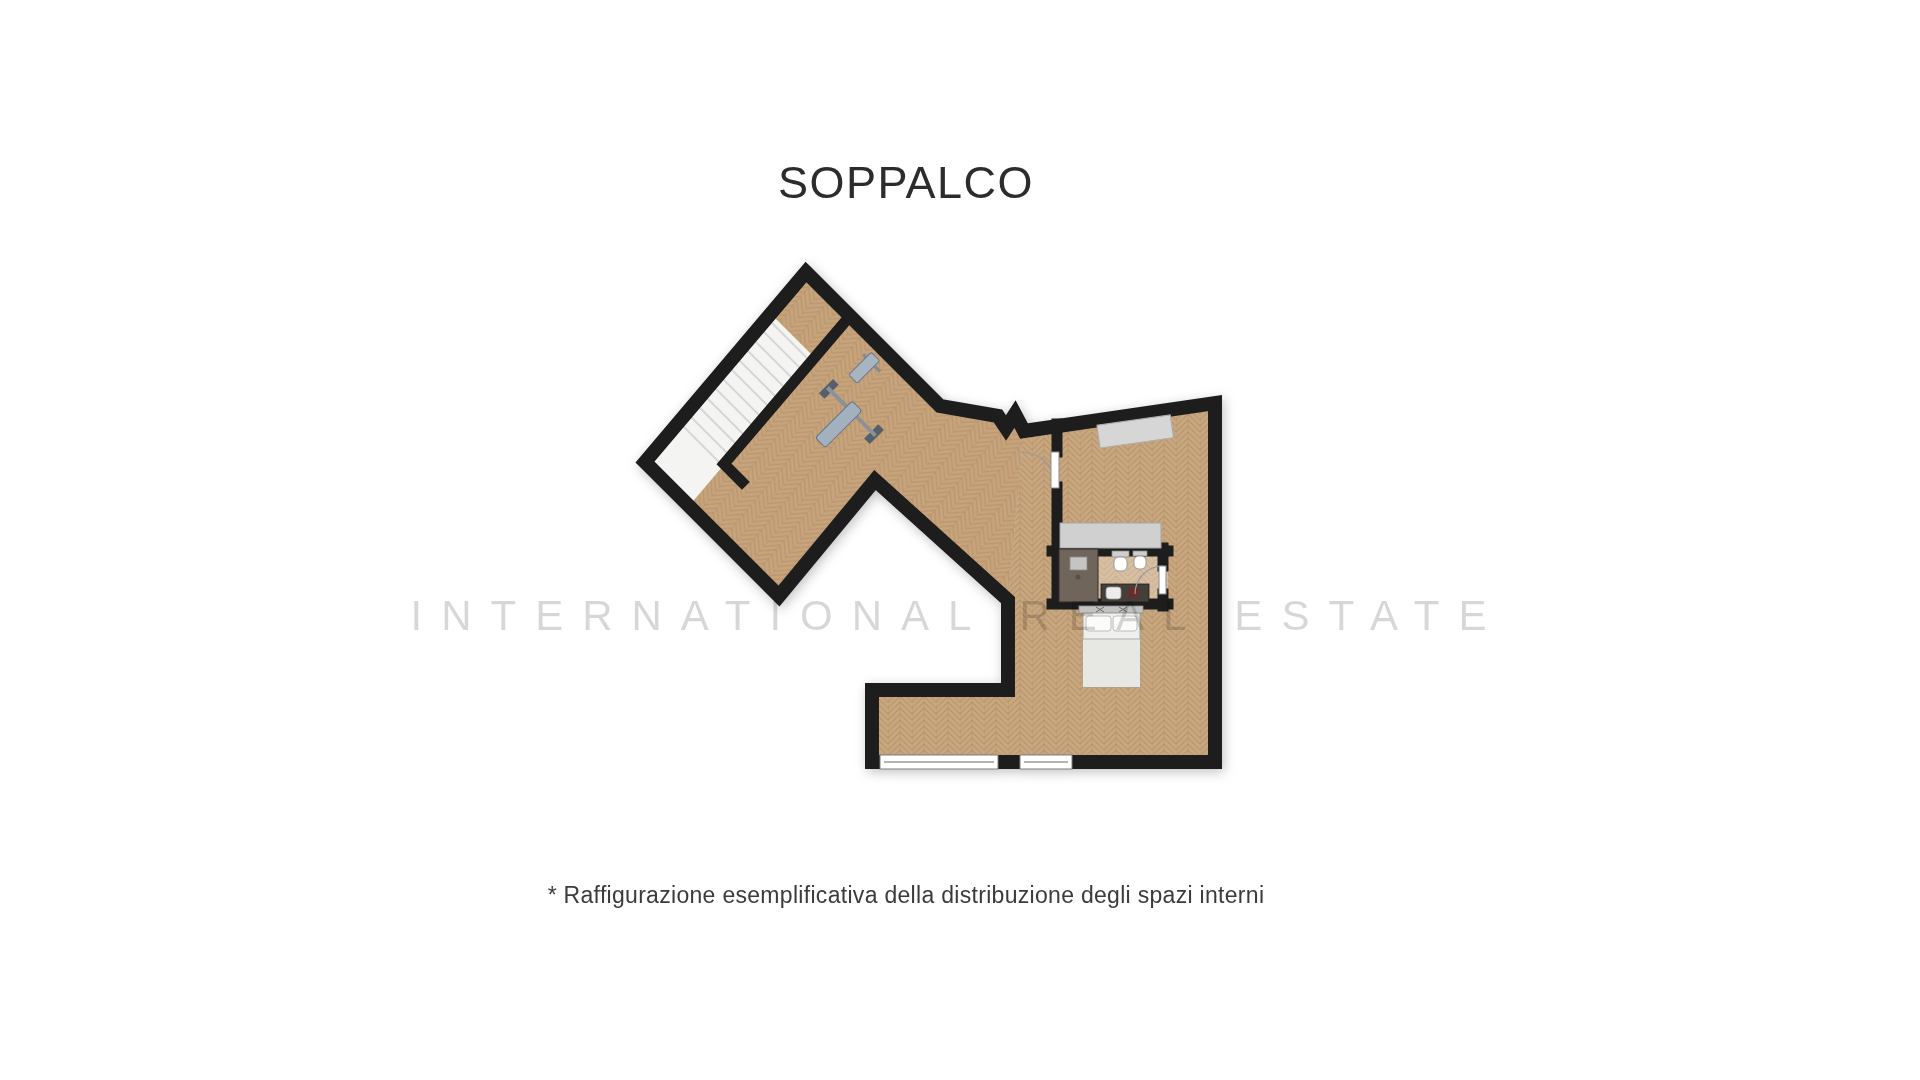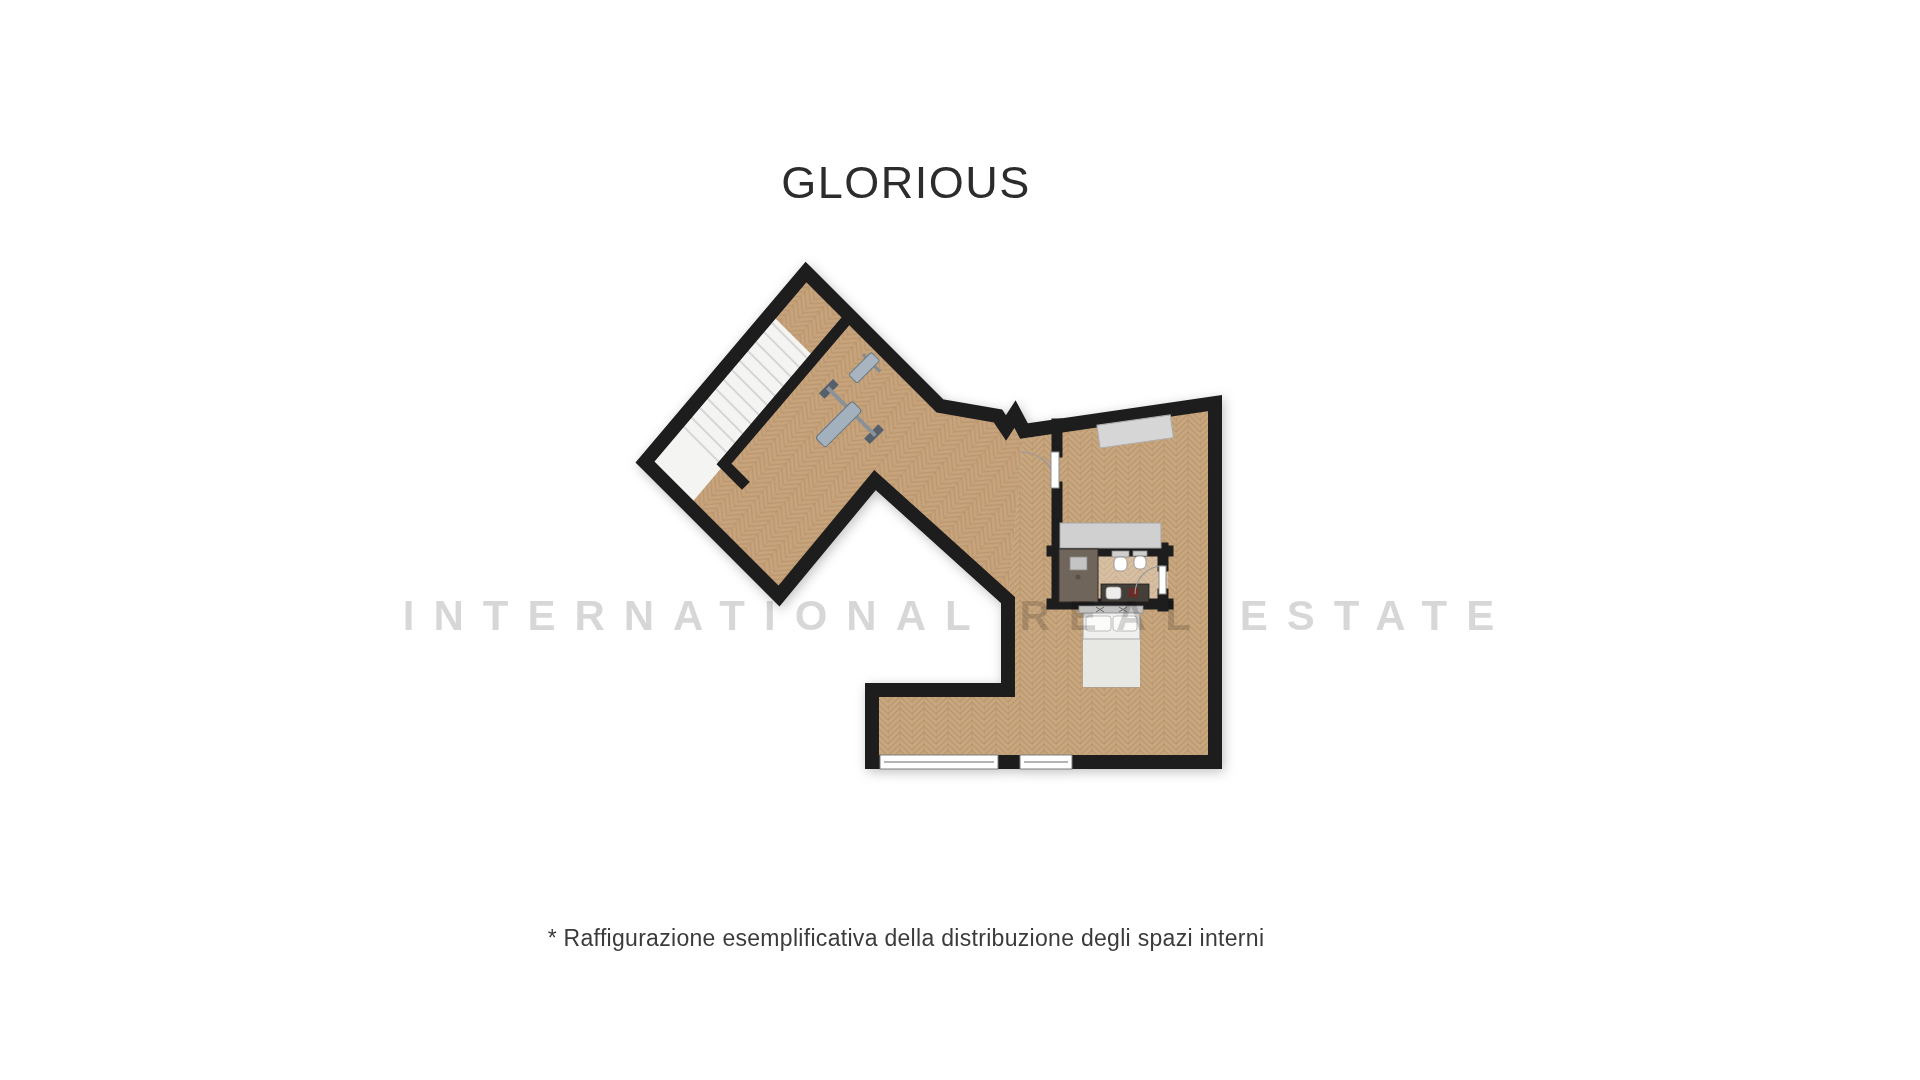--- a/index.html
+++ b/index.html
@@ -5,31 +5,31 @@
   html,body{margin:0;padding:0;background:#ffffff;}
   .stage{position:relative;width:1920px;height:1080px;background:#ffffff;overflow:hidden;
          font-family:"Liberation Sans",sans-serif;}
   .title{position:absolute;top:157px;left:906px;transform:translateX(-50%);
          font-size:45px;font-weight:300;letter-spacing:1.5px;color:#2c2c2c;white-space:nowrap;}
   .plan{position:absolute;left:0;top:0;filter:drop-shadow(2px 3px 6px rgba(70,70,70,0.33));}
   .wm1{position:absolute;top:446px;left:928px;transform:translateX(-50%);
        font-family:"Liberation Serif",serif;font-size:106px;letter-spacing:30px;
        color:rgba(0,0,0,0.185);white-space:nowrap;z-index:5;pointer-events:none;}
   .wm2{position:absolute;top:592px;left:958px;transform:translateX(-50%);
-       font-size:42px;font-weight:700;letter-spacing:19px;color:rgba(0,0,0,0.155);
+       font-size:42px;font-weight:400;letter-spacing:19px;color:rgba(0,0,0,0.155);
        white-space:nowrap;z-index:5;pointer-events:none;}
-  .foot{position:absolute;top:925px;left:906px;transform:translateX(-50%);
+  .foot{position:absolute;top:882px;left:906px;transform:translateX(-50%);
         font-size:23px;font-weight:300;letter-spacing:0.3px;color:#3b3b3b;white-space:nowrap;}
 </style>
 </head>
 <body>
 
 <div class="stage">
 
-  <div class="title">GLORIOUS</div>
+  <div class="title">SOPPALCO</div>
 
   <svg class="plan" width="1920" height="1080" viewBox="0 0 1920 1080" xmlns="http://www.w3.org/2000/svg">
     <defs>
       <pattern id="hbV" width="24" height="24" patternUnits="userSpaceOnUse">
         <rect width="24" height="24" fill="#c9a77e"></rect>
         <path d="M0,6 L12,-6 M0,12 L12,0 M0,18 L12,6 M0,24 L12,12 M0,30 L12,18 M12,-6 L24,6 M12,0 L24,12 M12,6 L24,18 M12,12 L24,24 M12,18 L24,30" stroke="#b3906a" stroke-width="1.2" opacity="0.75" fill="none"></path>
         <path d="M12,0 L12,24 M0,0 L0,24" stroke="#a8875f" stroke-width="0.7" opacity="0.45" fill="none"></path>
       </pattern>
       <pattern id="hbR" width="24" height="24" patternUnits="userSpaceOnUse" patternTransform="rotate(40)">
         <rect width="24" height="24" fill="#c7a47b"></rect>

